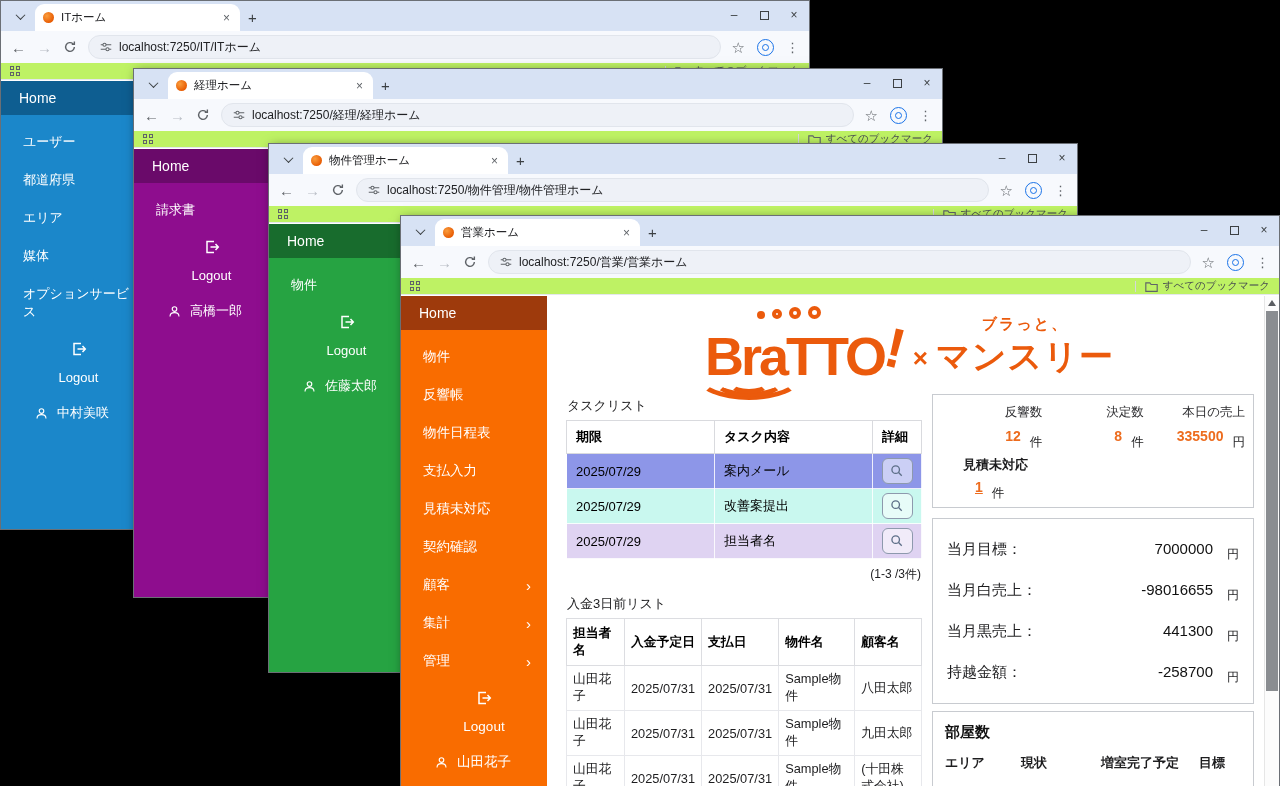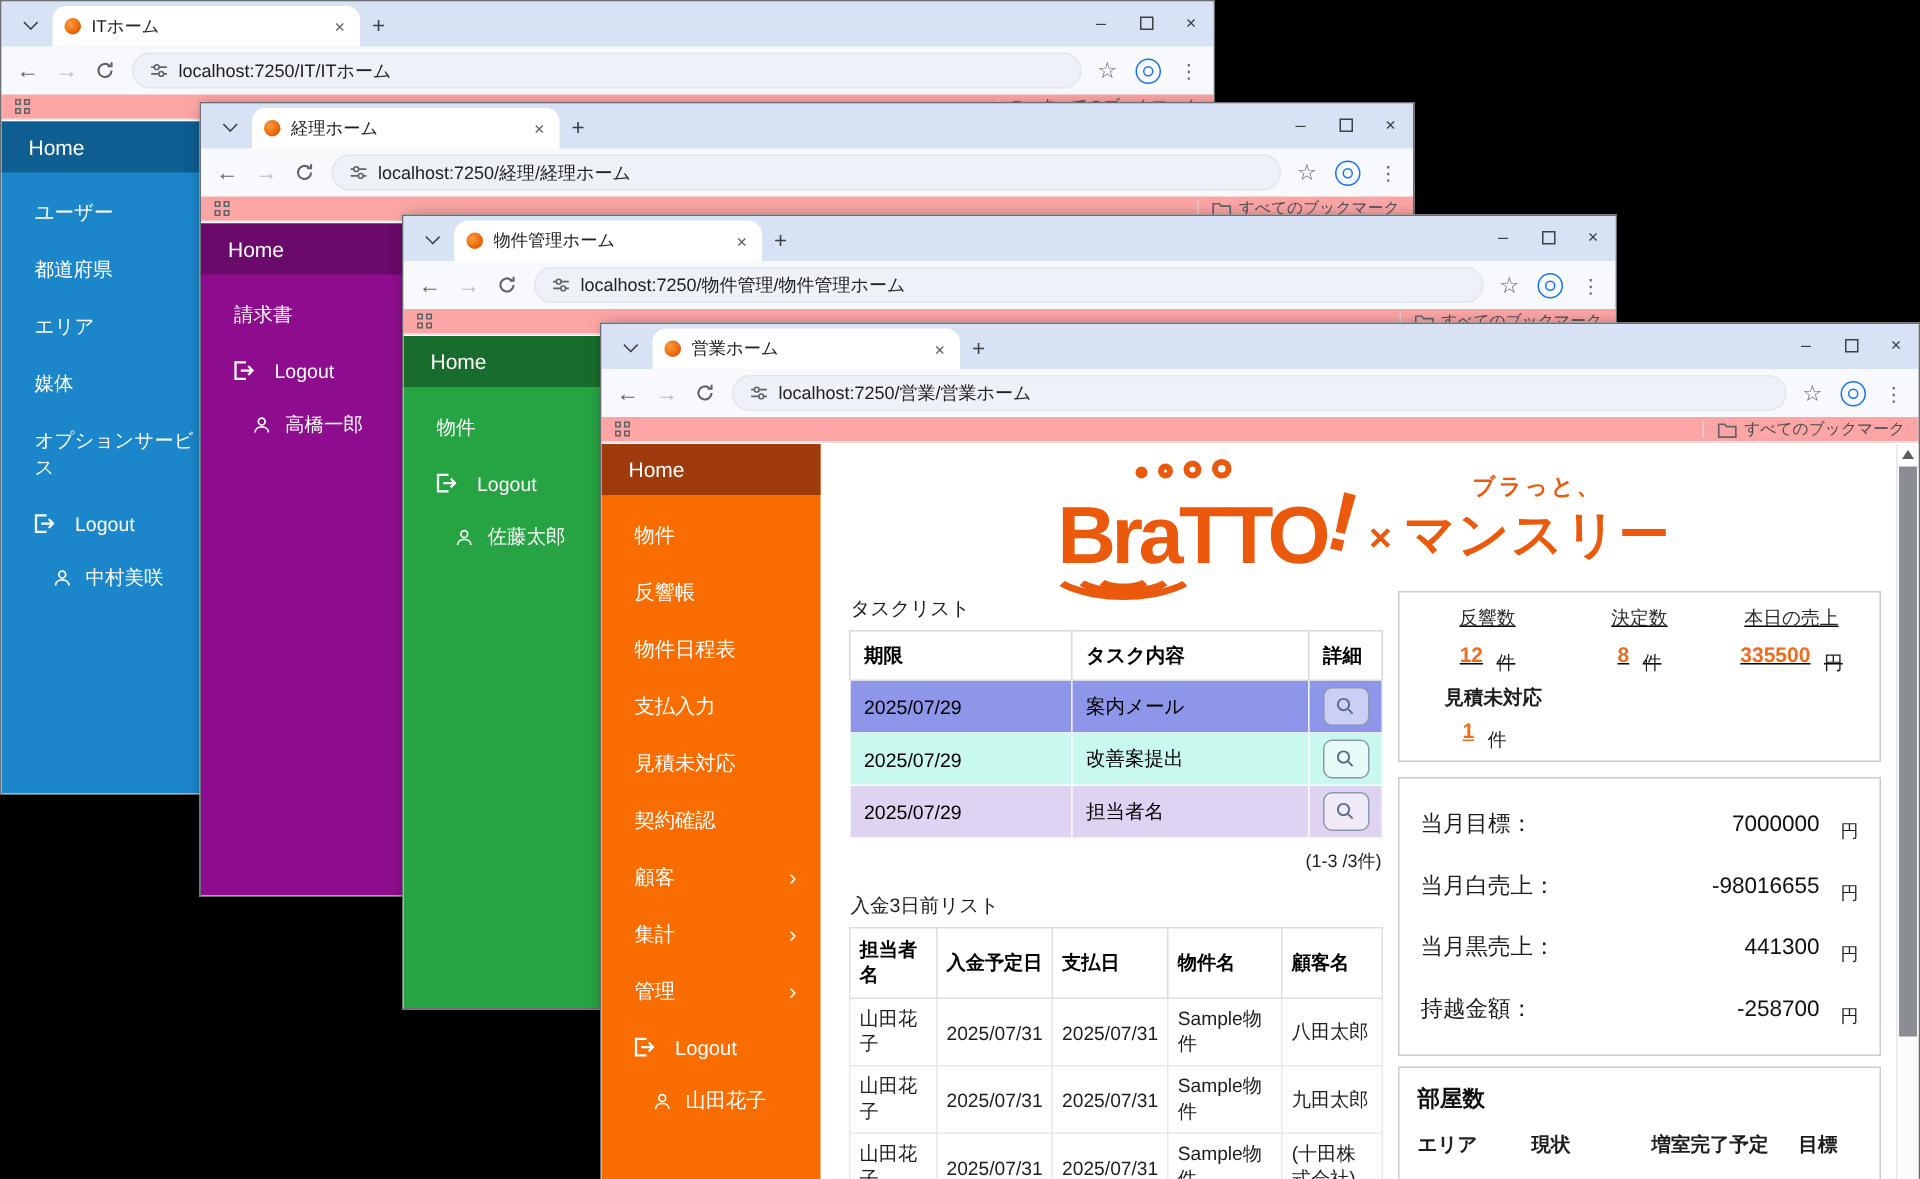--- a/index.html
+++ b/index.html
@@ -28,38 +28,38 @@
 
   .toolbar { height:32px; background:#f7f9fd; display:flex; align-items:center; padding:0 10px; gap:11px; }
   .navic { font-size:15px; color:#5f6368; line-height:1; }
   .navic.dis { color:#b9bec6; }
   .omnibox { flex:1; height:24px; background:#eef1f7; border:1px solid #e1e5ec; border-radius:13px; display:flex; align-items:center; gap:7px; padding:0 11px; font-size:12px; color:#202124; }
   .rightic { display:flex; align-items:center; gap:12px; }
   .avatar { width:17px; height:17px; border-radius:50%; border:1.6px solid #1a73e8; display:flex; align-items:center; justify-content:center; }
   .avatar i { width:7px; height:7px; border-radius:50%; border:1.4px solid #1a73e8; }
   .dots { font-size:13px; color:#5f6368; }
 
-  .bookbar { height:17px; background:#fca5a5; border-bottom:1px solid #e4e7ec; display:flex; align-items:center; padding:0 9px; font-size:10.5px; color:#474c51; }
+  .bookbar { height:17px; background:#bef264; border-bottom:1px solid #e4e7ec; display:flex; align-items:center; padding:0 9px; font-size:10.5px; color:#474c51; }
   .appsgrid { display:grid; grid-template-columns:4px 4px; grid-gap:2px; }
   .appsgrid i { width:4px; height:4px; border:1px solid #5f6368; }
   .bookspacer { flex:1; }
   .bookdiv { width:1px; height:11px; background:#d4d7dc; margin:0 9px; }
   .bookfolder { display:flex; align-items:center; gap:5px; }
 
   .wbody { position:absolute; top:80px; left:0; right:0; bottom:0; display:flex; background:#fff; }
 
   
   .sidebar { width:135px; flex:none; color:#fff; font-size:13px; display:flex; flex-direction:column; }
   #win4 .sidebar { width:146px; font-size:13.5px; }
   .side-home { height:34px; display:flex; align-items:center; padding-left:18px; font-size:14px; flex:none; }
   .side-items { padding-top:8px; display:flex; flex-direction:column; }
   .side-item { padding:10px 0 10px 22px; }
   .side-group { display:flex; align-items:center; justify-content:space-between; padding:10px 16px 10px 22px; }
   .side-chev { font-size:15px; }
-  .side-logout { display:flex; align-items:center; gap:13px; padding:10px 0 10px 20px; }
+  .side-logout { display:flex; align-items:center; gap:13px; padding:10px 0 10px 20px;flex-direction:column; }
   .side-user { display:flex; align-items:center; gap:9px; padding:9px 0 9px 34px; }
   #win1 .sidebar { background:#1b87ca; } #win1 .side-home { background:#0e5e91; }
   #win2 .sidebar { background:#8e0d8e; } #win2 .side-home { background:#6a0a6a; }
   #win3 .sidebar { background:#26a342; } #win3 .side-home { background:#186c2d; }
   #win4 .sidebar { background:#f96c00; } #win4 .side-home { background:#9e3a0c; }
 
   
   .main { flex:1; display:flex; min-width:0; }
   .content { flex:1; padding:8px 11px 0 19px; overflow:hidden; }
   .logo-row { display:flex; justify-content:center; margin:2px 0 10px 0; }
@@ -94,21 +94,21 @@
   .detail-cell { text-align:center; padding:4px !important; }
   .detail-btn { width:31px; height:26px; border:1px solid #8d99ad; border-radius:6px; background:rgba(255,255,255,.55); display:inline-flex; align-items:center; justify-content:center; }
   .pager { text-align:right; font-size:12px; color:#1d1d1f; margin:7px 1px 12px 0; }
 
   .pay-table th { border:1px solid #dcdde1; font-size:12.8px; text-align:left; padding:6px 6px; background:#fff; }
   .pay-table td { border:1px solid #e7e8ec; font-size:12.8px; padding:5px 6px; color:#1d1d1f; }
 
   .panel { border:1px solid #c8cbd0; background:#fff; }
   .panel-stats { padding:9px 8px 10px; margin-bottom:10px; }
   .stat-row { display:flex; }
-  .stat { flex:1; text-align:center;text-decoration:underline; }
+  .stat { flex:1; text-align:right; }
   .stat-label { font-size:12.5px; color:#2b2b2e; }
   .stat-value { margin-top:7px; font-size:14px; font-weight:bold; color:#ed6c1e; }
   .stat-unit { font-size:12.5px; font-weight:normal; color:#1d1d1f; margin-left:9px; position:relative; top:5px; }
   .pending-label { font-size:13px; font-weight:bold; color:#1d1d1f; margin:10px 0 0 22px; }
   .pending-value { margin:5px 0 0 34px; font-size:14px; font-weight:bold; color:#ed6c1e; }
   .pending-value a { color:#ed6c1e; }
 
   .panel-monthly { padding:10px 14px; margin-bottom:7px; }
   .m-row { display:flex; align-items:baseline; padding:11px 0; }
   .m-label { width:128px; text-align:left; font-size:15px; color:#1d1d1f; }

